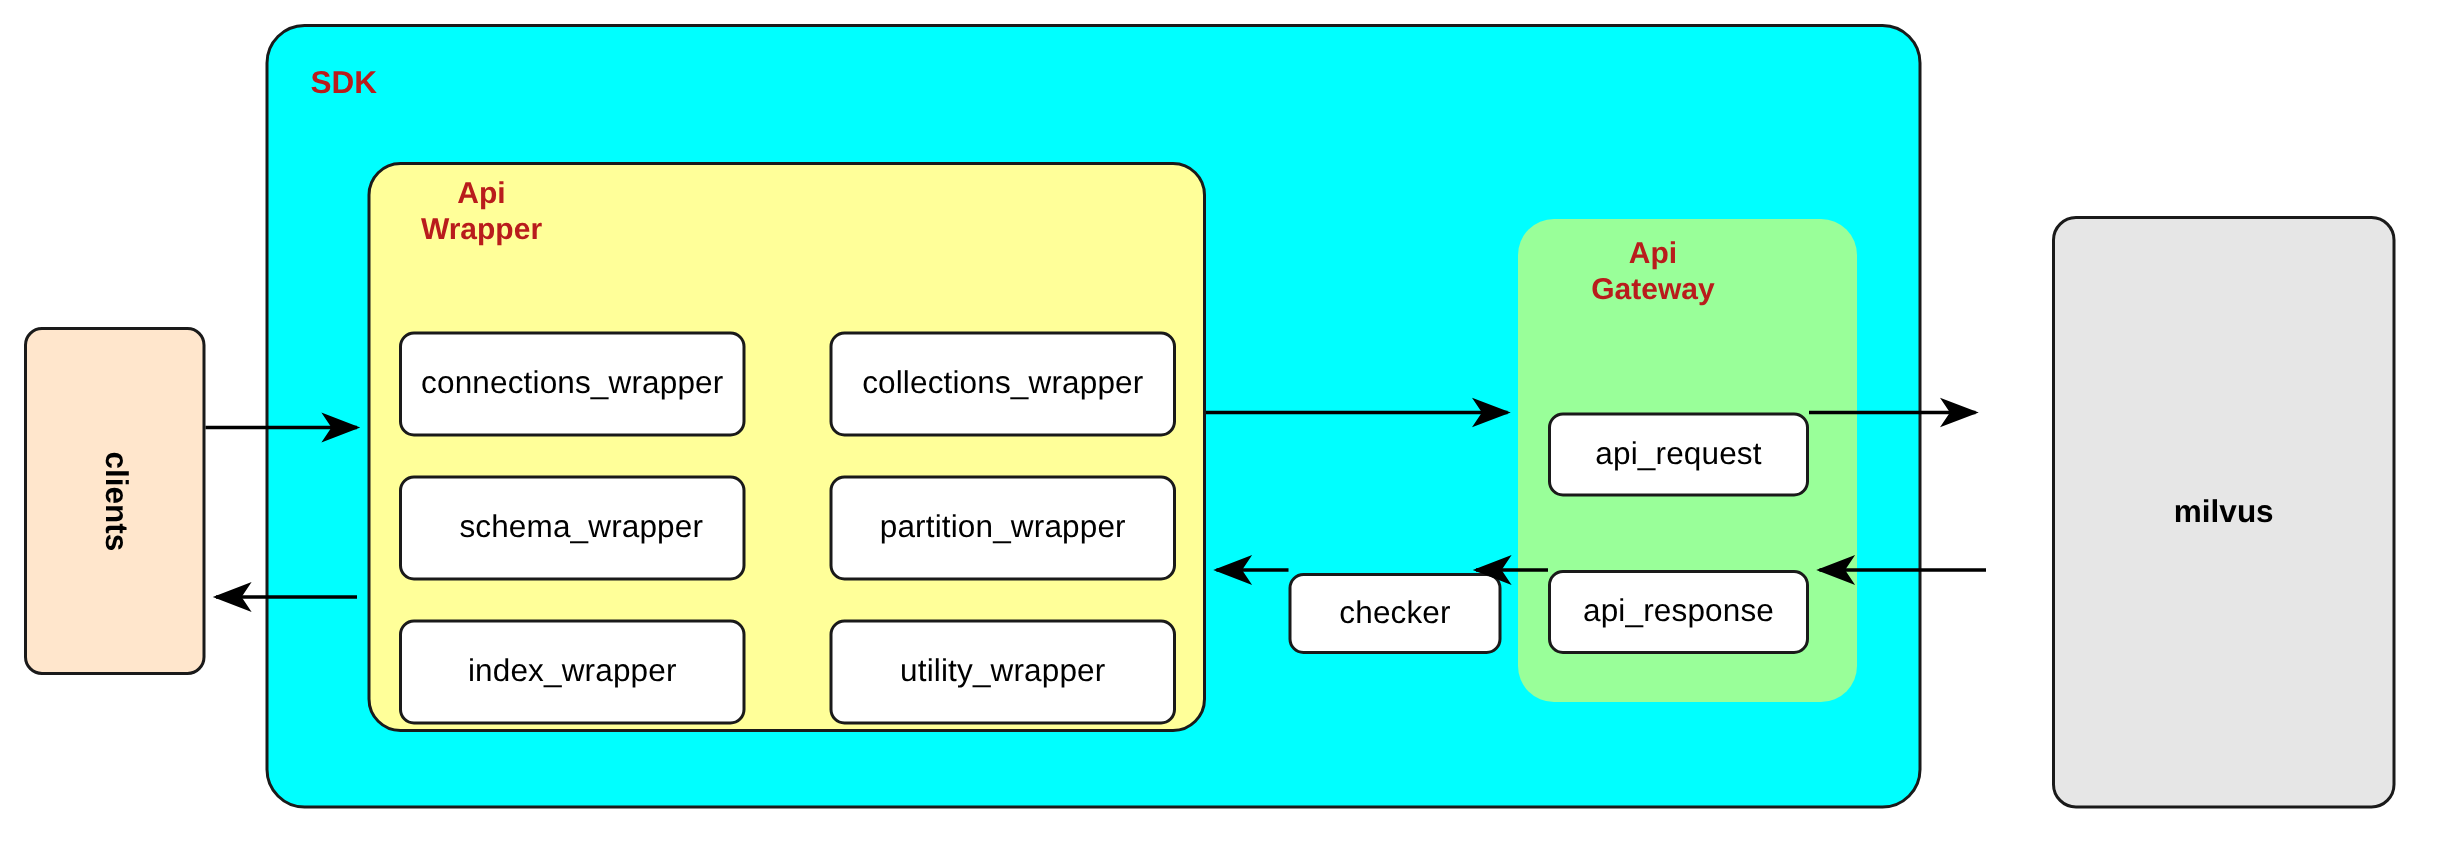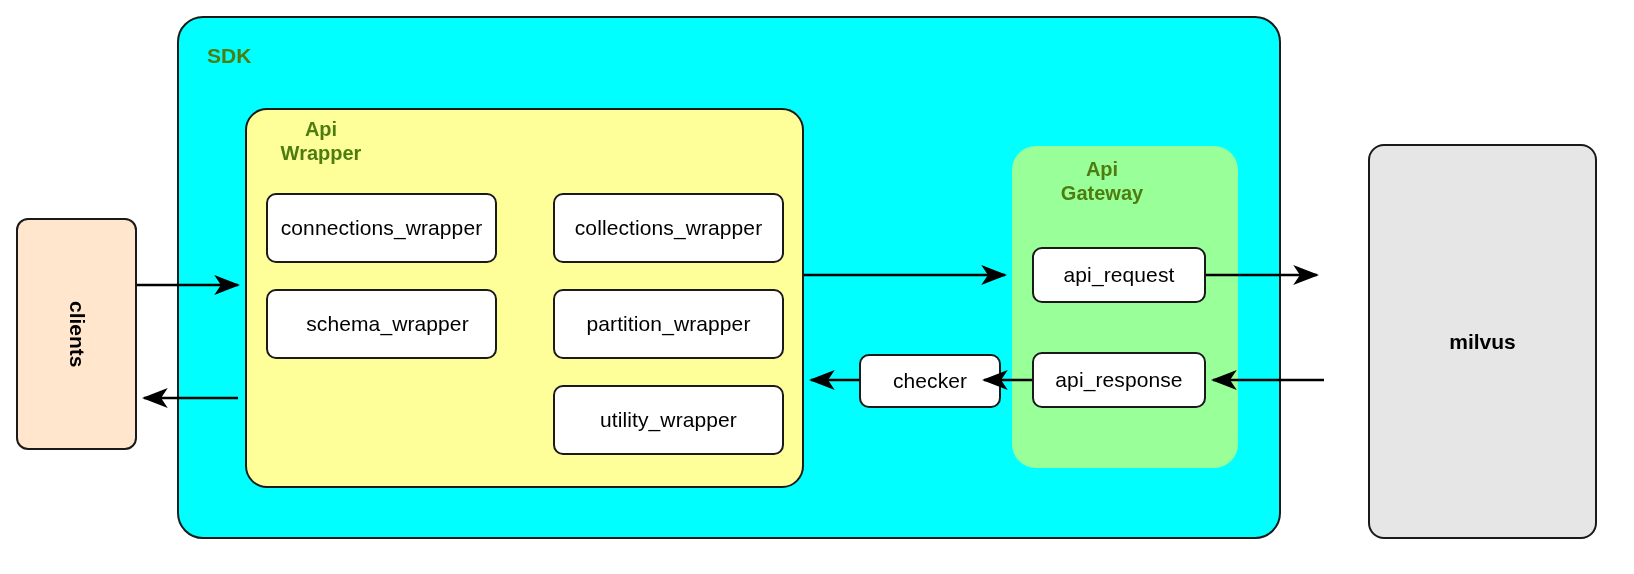--- a/index.html
+++ b/index.html
@@ -28,21 +28,21 @@
     text-align: center;
     color: #000000;
   }
   
   .container {
     display: block;
   }
   .container > .container-title {
     position: absolute;
     font-weight: bold;
-    color: #4d7c0f;
+    color: #b91c1c;
     line-height: 1.18;
     white-space: pre-line;
     text-align: center;
   }
   #sdk-container {
     left: 177px;
     top: 16px;
     width: 1104px;
     height: 523px;
     background: #00ffff;
@@ -81,20 +81,21 @@
     top: 12px;
     width: 160px;
     font-size: 20px;
   }
   
   .leaf {
     background: #ffffff;
     border-radius: 10px;
     font-size: 21px;
     letter-spacing: 0.1px;
+    margin-top: 28px;
   }
   .wrapper-box {
     width: 231px;
     height: 70px;
   }
   #box-connections_wrapper { left: 266px; top: 193px; }
   #box-collections_wrapper { left: 553px; top: 193px; }
   #box-schema_wrapper      { left: 266px; top: 289px; padding-left: 12px; }
   #box-partition_wrapper   { left: 553px; top: 289px; }
   #box-index_wrapper       { left: 266px; top: 385px; }
@@ -174,20 +175,23 @@
   </div>
 
   <div class="node leaf wrapper-box" id="box-schema_wrapper">
     <span>schema_wrapper</span>
   </div>
 
   <div class="node leaf wrapper-box" id="box-partition_wrapper">
     <span>partition_wrapper</span>
   </div>
 
+  <div class="node leaf wrapper-box" id="box-index_wrapper">
+    <span>index_wrapper</span>
+  </div>
 
   <div class="node leaf wrapper-box" id="box-utility_wrapper">
     <span>utility_wrapper</span>
   </div>
 
   <div class="node leaf" id="box-api_request">
     <span>api_request</span>
   </div>
 
   <div class="node leaf" id="box-api_response">

